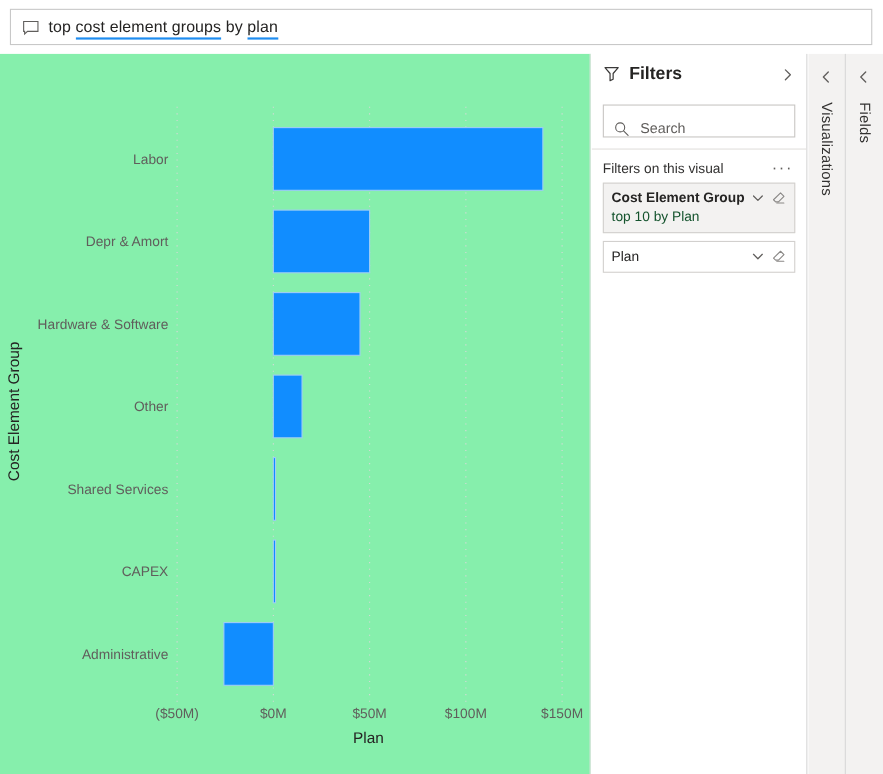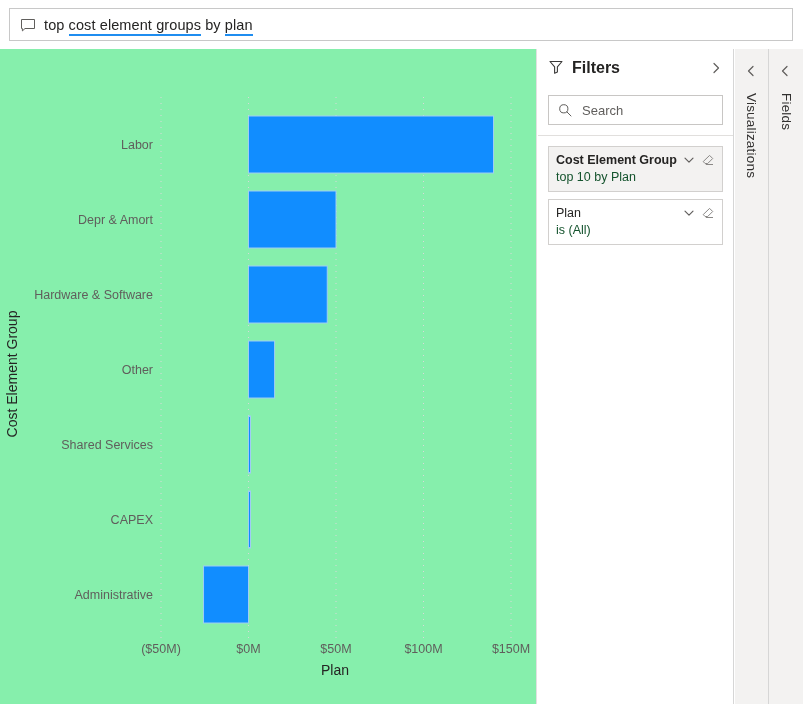--- a/index.html
+++ b/index.html
@@ -86,21 +86,21 @@
     display: flex; align-items: center; justify-content: center;
   }
   #filters-search-wrap {
     padding: 0 10px 10px 10px;
   }
   #filters-search {
     height: 30px;
     border: 1px solid #c8c6c4;
     background: #fff;
     display: flex;
-    align-items: center;
+    align-items: flex-end;
     box-sizing: border-box;
   }
   #search-icon { width: 14px; height: 14px; margin: 0 10px 0 9px; }
   #search-placeholder {
     font-size: 13px;
     color: #605e5c;
   }
   #filters-divider {
     height: 1px;
     background: #e1dfdd;
@@ -255,20 +255,24 @@
         <circle cx="5.8" cy="5.8" r="4.1" fill="none" stroke="#605e5c" stroke-width="1"></circle>
         <path d="M8.9 8.9L13 13" stroke="#605e5c" stroke-width="1" stroke-linecap="round"></path>
       </svg>
       <span id="search-placeholder">Search</span>
     </div>
   </div>
 
   <div id="filters-divider"></div>
 
   <div id="filters-section">
+    <div id="section-head">
+      <span id="section-title">Filters on this visual</span>
+      <span id="section-more">···</span>
+    </div>
     <div id="filter-cards">
         <div class="filter-card active">
           <div class="filter-card-row">
             <div class="filter-field">Cost Element Group</div>
             <div class="card-icons">
               <span class="chev"><svg width="14" height="14" viewBox="0 0 14 14">
                   <path d="M3 5.2L7 9.2L11 5.2" fill="none" stroke="#605e5c" stroke-width="1.15" stroke-linecap="round" stroke-linejoin="round"></path>
                 </svg></span>
               <span class="eraser"><svg width="14" height="14" viewBox="0 0 14 14">
                   <path d="M5.2 11.5h6.4" stroke="#8a8886" stroke-width="1" stroke-linecap="round"></path>
@@ -284,21 +288,20 @@
             <div class="card-icons">
               <span class="chev"><svg width="14" height="14" viewBox="0 0 14 14">
                   <path d="M3 5.2L7 9.2L11 5.2" fill="none" stroke="#605e5c" stroke-width="1.15" stroke-linecap="round" stroke-linejoin="round"></path>
                 </svg></span>
               <span class="eraser"><svg width="14" height="14" viewBox="0 0 14 14">
                   <path d="M5.2 11.5h6.4" stroke="#8a8886" stroke-width="1" stroke-linecap="round"></path>
                   <path d="M8.6 2.4l3.1 3.1-5 5H4.1L2.2 8.6z" fill="none" stroke="#8a8886" stroke-width="1" stroke-linejoin="round"></path>
                 </svg></span>
             </div>
           </div>
-          <div class="filter-value">is (All)</div>
         </div>
       </div>
   </div>
 </div>
 
 <div id="pane-visualizations" class="collapsed-pane">
   <span class="pane-chevron">
     <svg width="12" height="12" viewBox="0 0 12 12">
       <path d="M8 1.5L3.5 6L8 10.5" fill="none" stroke="#605e5c" stroke-width="1.2" stroke-linecap="round" stroke-linejoin="round"></path>
     </svg>

